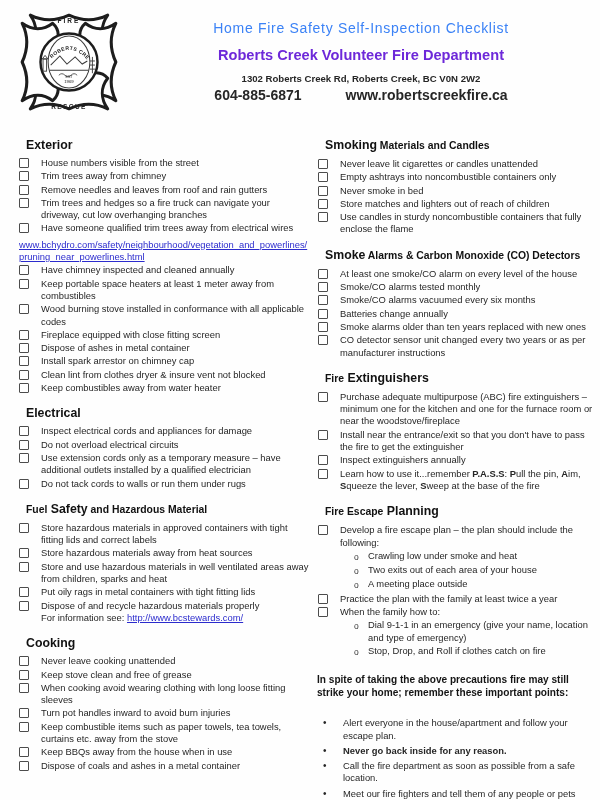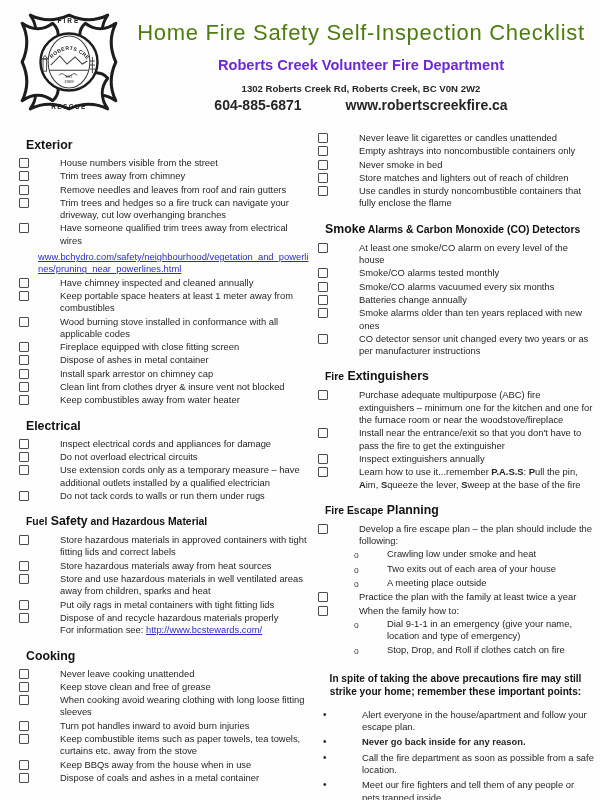--- a/index.html
+++ b/index.html
@@ -12,52 +12,52 @@
   body{
     width:600px;height:800px;background:#f4f4f4;
     font-family:"Liberation Sans", sans-serif;color:var(--text);
   }
   .page{position:relative;width:600px;height:800px;background:#fefefe;overflow:hidden;}
 
   
   .header{position:relative;height:126px;}
   .logo{position:absolute;left:13px;top:5px;width:112px;height:114px;}
   .htext{position:absolute;left:128px;right:6px;top:20px;text-align:center;}
-  .title{font-size:22px;letter-spacing:0.7px;color:#4d7c0f;white-space:nowrap;}
+  .title{font-size:14px;letter-spacing:0.7px;color:#3b82f6;white-space:nowrap;}
   .org{font-size:14.6px;font-weight:bold;margin-top:11px;color:#6d28d9;white-space:nowrap;}
   .addr{font-size:9.6px;font-weight:bold;margin-top:10px;white-space:nowrap;}
   .contact{font-size:14px;font-weight:bold;margin-top:3px;white-space:nowrap;}
   .contact .phone{margin-right:44px;}
 
   
   .cols{display:flex;padding:6px 0 0 18px;}
   .col{display:block;}
   .col-left{width:291px;margin-right:8px;}
   .col-right{width:277px;}
 
   .sec h3{margin:10px 8px 5px;line-height:14px;color:var(--heading);white-space:nowrap;}
   .sec:first-child h3{margin-top:4px;}
   .hseg{font-size:10.4px;font-weight:bold;}
   .hseg.lg{font-size:12.3px;}
 
   .row{display:flex;align-items:flex-start;font-size:9.4px;line-height:12.3px;margin:0 0 1px;}
-  .tx{flex:1;min-width:0;margin-left:19px;}
+  .tx{flex:1;min-width:0;}
   .cb{flex:0 0 10px;width:10px;height:10px;border:1.3px solid #4c4c4c;border-radius:1px;
       margin:1px 12px 0 1px;background:#fff;}
   .row.sub{padding-left:37px;}
   .om{flex:0 0 14px;font-size:8.5px;padding-top:1px;color:#333;}
   .row.bullet{padding-left:6px;margin-bottom:3px;}
   .bm{flex:0 0 20px;font-size:10px;}
   .row.linkrow{padding-left:1px;margin-top:4px;}
   .lnk{color:var(--link);text-decoration:underline;word-break:break-all;}
   .bold{font-weight:bold;}
 
   .closing{margin-top:15px;}
   .lead{font-weight:bold;font-size:10.1px;line-height:13px;color:#151515;white-space:nowrap;}
-  .leadwrap{margin-bottom:11px;text-align:center;}
+  .leadwrap{margin-bottom:18px;}
 
   
   .logo svg text{font-family:"Liberation Sans", sans-serif;}
 </style>
 </head>
 <body>
 
 <div class="page">
 
   <div class="header">
@@ -242,20 +242,21 @@
             <span class="tx"><span>Keep BBQs away from the house when in use</span></span>
           </div>
           <div class="row check">
             <span class="cb"></span>
             <span class="tx"><span>Dispose of coals and ashes in a metal container</span></span>
           </div>
         </div>
       </div>
     <div class="col col-right" id="col-right">
         <div class="sec">
+          <h3 class="shead"><span class="hseg lg">Smoking</span><span class="hseg"> Materials and Candles</span></h3>
           <div class="row check">
             <span class="cb"></span>
             <span class="tx"><span>Never leave lit cigarettes or candles unattended</span></span>
           </div>
           <div class="row check">
             <span class="cb"></span>
             <span class="tx"><span>Empty ashtrays into noncombustible containers only</span></span>
           </div>
           <div class="row check">
             <span class="cb"></span>

